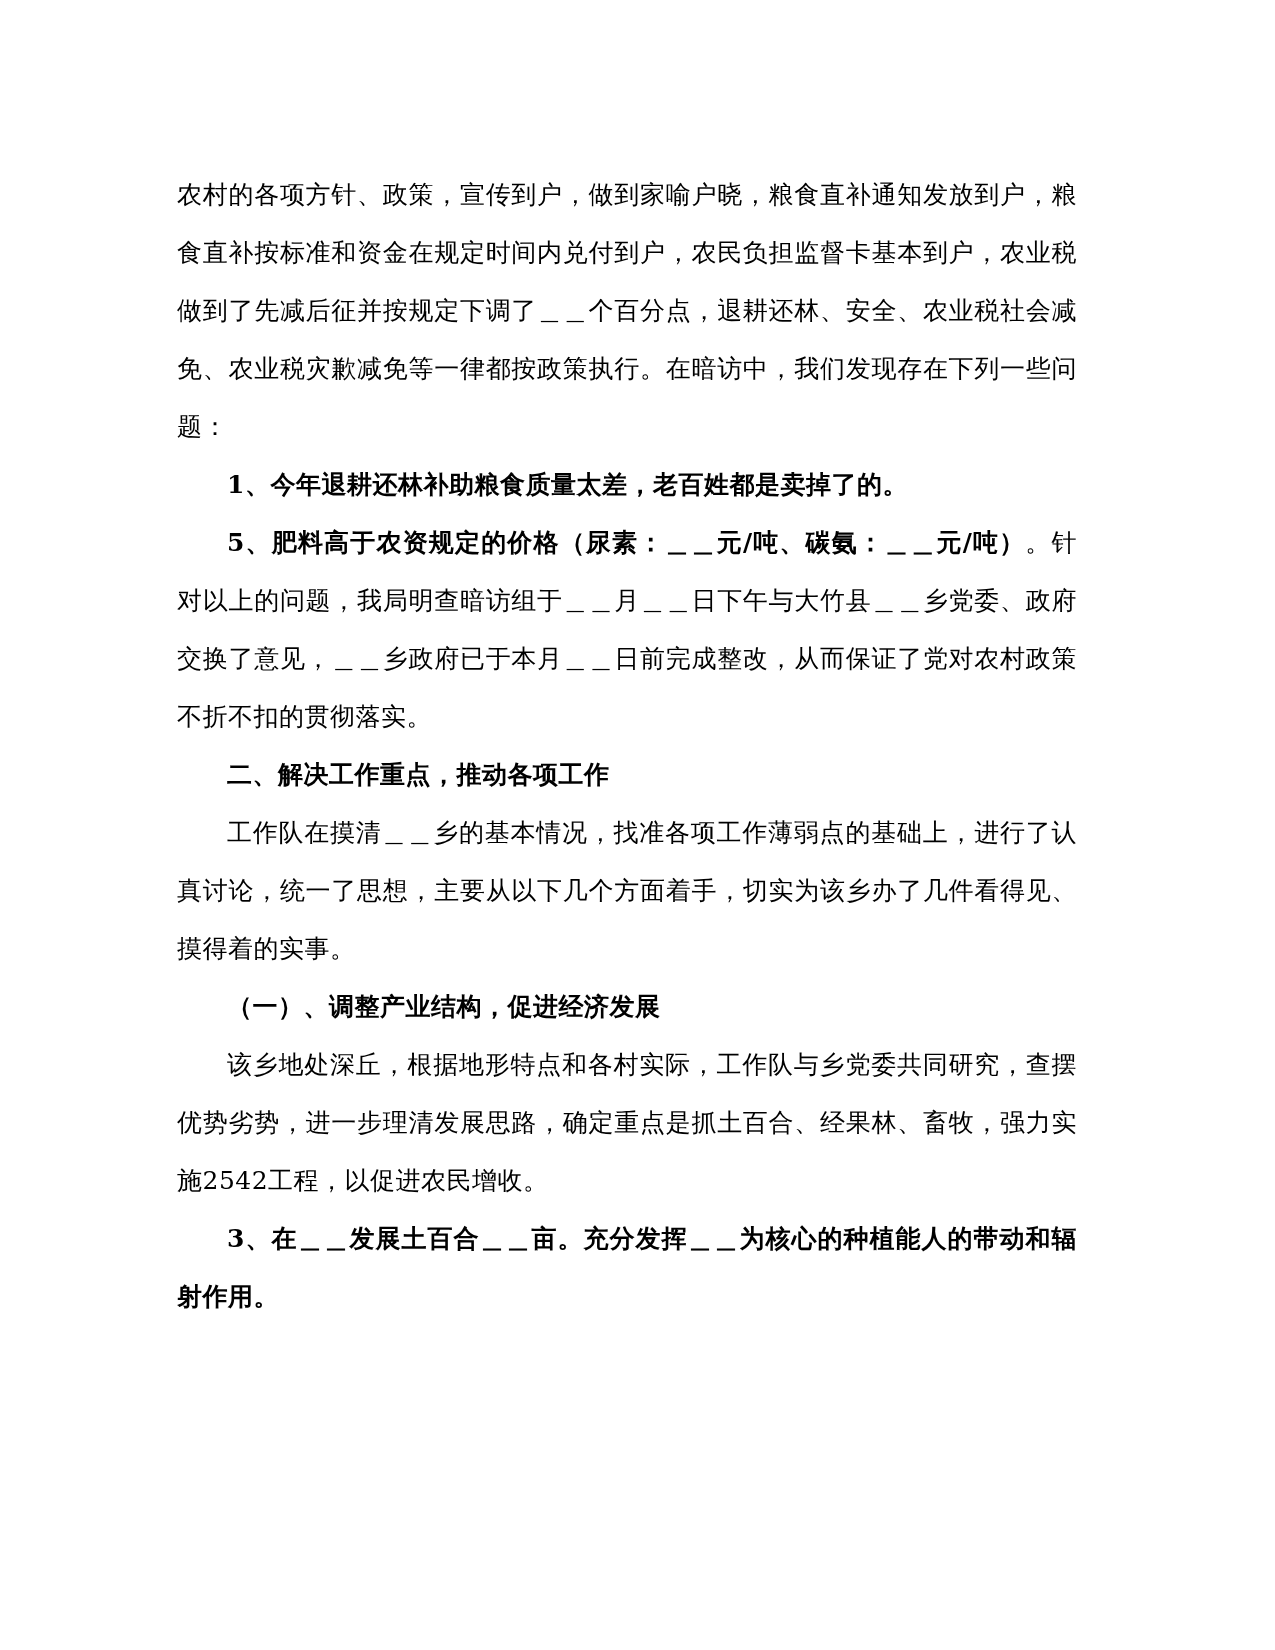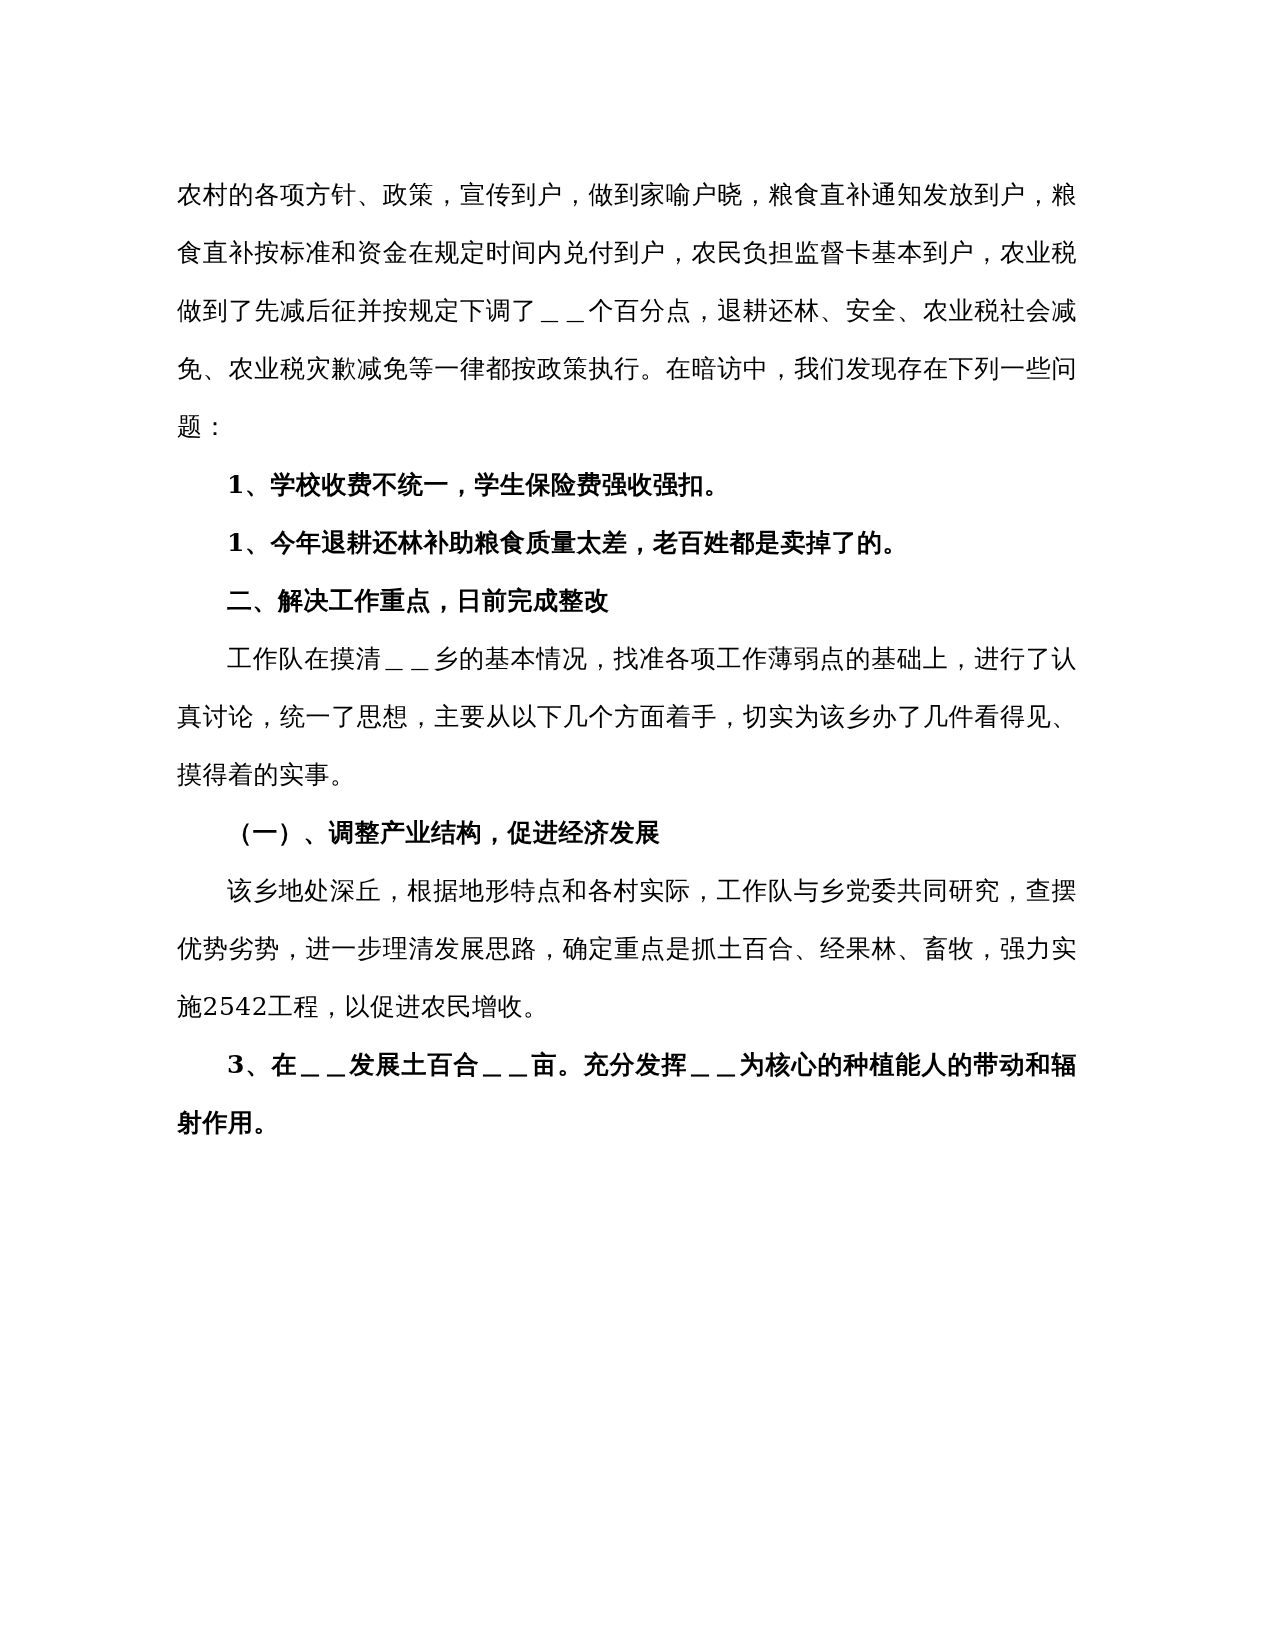--- a/index.html
+++ b/index.html
@@ -42,28 +42,28 @@
   }
 </style>
 </head>
 <body>
 
 <div class="page">
   <div class="doc-body">
 
     <p class="no-indent">农村的各项方针、政策，宣传到户，做到家喻户晓，粮食直补通知发放到户，粮食直补按标准和资金在规定时间内兑付到户，农民负担监督卡基本到户，农业税做到了先减后征并按规定下调了＿＿个百分点，退耕还林、安全、农业税社会减免、农业税灾歉减免等一律都按政策执行。在暗访中，我们发现存在下列一些问题：</p>
 
-    <p class="bold">1、学校收费不统一，学生保险费强收强扣。</p>
 
     <p class="bold">1、今年退耕还林补助粮食质量太差，老百姓都是卖掉了的。</p>
 
 
 
+    <p><span class="bold">5、肥料高于农资规定的价格（尿素：＿＿元/吨、碳氨：＿＿元/吨）</span><span>。针对以上的问题，我局明查暗访组于＿＿月＿＿日下午与大竹县＿＿乡党委、政府交换了意见，＿＿乡政府已于本月＿＿日前完成整改，从而保证了党对农村政策不折不扣的贯彻落实。</span></p>
 
-    <p class="bold">二、解决工作重点，日前完成整改</p>
+    <p class="bold">二、解决工作重点，推动各项工作</p>
 
     <p>工作队在摸清＿＿乡的基本情况，找准各项工作薄弱点的基础上，进行了认真讨论，统一了思想，主要从以下几个方面着手，切实为该乡办了几件看得见、摸得着的实事。</p>
 
     <p class="bold">（一）、调整产业结构，促进经济发展</p>
 
     <p>该乡地处深丘，根据地形特点和各村实际，工作队与乡党委共同研究，查摆优势劣势，进一步理清发展思路，确定重点是抓土百合、经果林、畜牧，强力实施2542工程，以促进农民增收。</p>
 
     <p class="bold">3、在＿＿发展土百合＿＿亩。充分发挥＿＿为核心的种植能人的带动和辐射作用。</p>
 
   </div>

